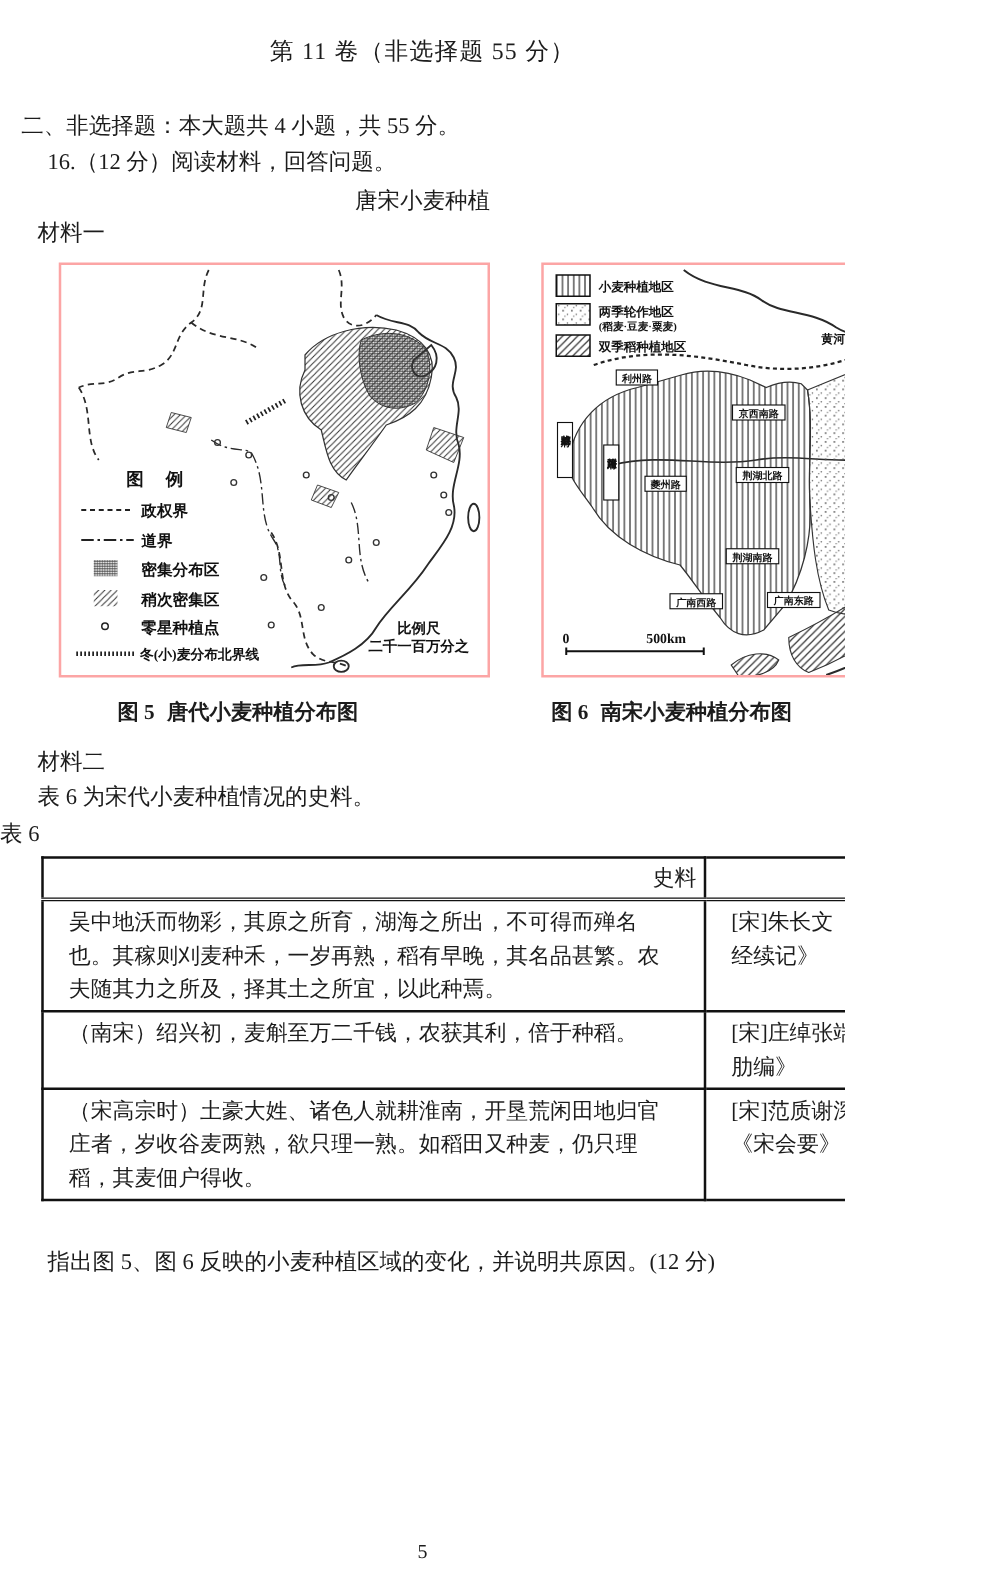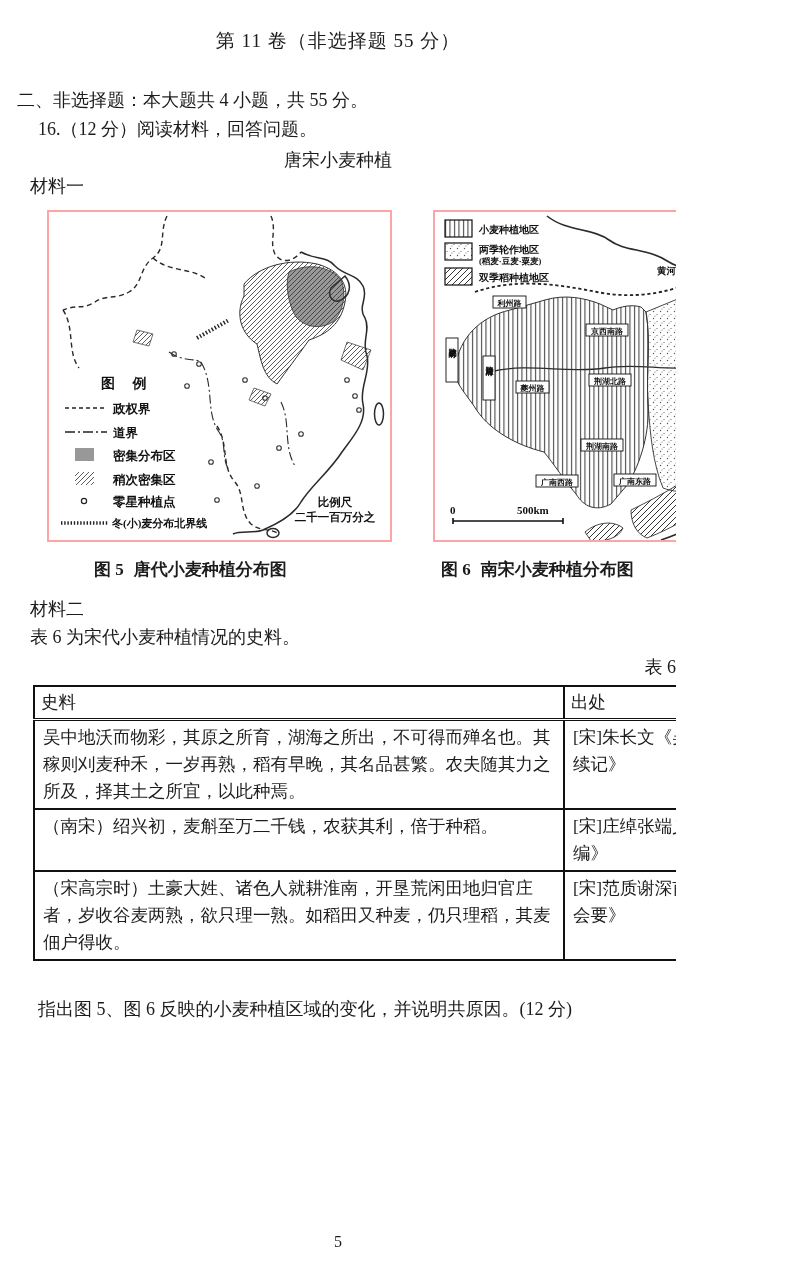--- a/index.html
+++ b/index.html
@@ -20,28 +20,28 @@
   .map-box svg { display:block; }
 
   .captions-row { display:flex; margin:16px 0 0 47px; gap:65px; }
   .fig-caption { font-weight:bold; font-size:17px; text-align:center; }
   .fig-caption.tang { width:345px; }
   .fig-caption.song { width:334px; }
   .fig-caption .num { margin-right:10px; }
 
   .material2 { margin-top:16px; }
   .table-intro { margin:2px 30px 0; font-size:18px; line-height:28px; }
-  .table-caption { text-align:right; font-size:18px; margin-top:4px; }
+  .table-caption { text-align:left; font-size:18px; margin-top:4px; }
 
   table.shiliao { border-collapse:collapse; width:732px; margin:6px 0 0 33px;
                   font-size:17.5px; line-height:27px; }
   table.shiliao, table.shiliao td, table.shiliao th { border:2px solid #111; }
-  table.shiliao th { font-weight:normal; text-align:left; padding:2px 6px;
+  table.shiliao th { font-weight:normal; text-align:right; padding:2px 6px;
                      border-bottom:3px double #111; }
-  table.shiliao td { vertical-align:top; padding:3px 8px; }
+  table.shiliao td { vertical-align:top; padding:3px 20px; }
   table.shiliao .col-src { width:200px; }
 
   .question { margin-top:34px; }
   .page-number { position:absolute; bottom:26px; left:0; right:0;
                  text-align:center; font-size:16px; }
 
   
   svg text { font-family:"Liberation Serif","DejaVu Serif",serif; fill:#111; }
   .map-label-box { font-weight:bold; }
 </style>

